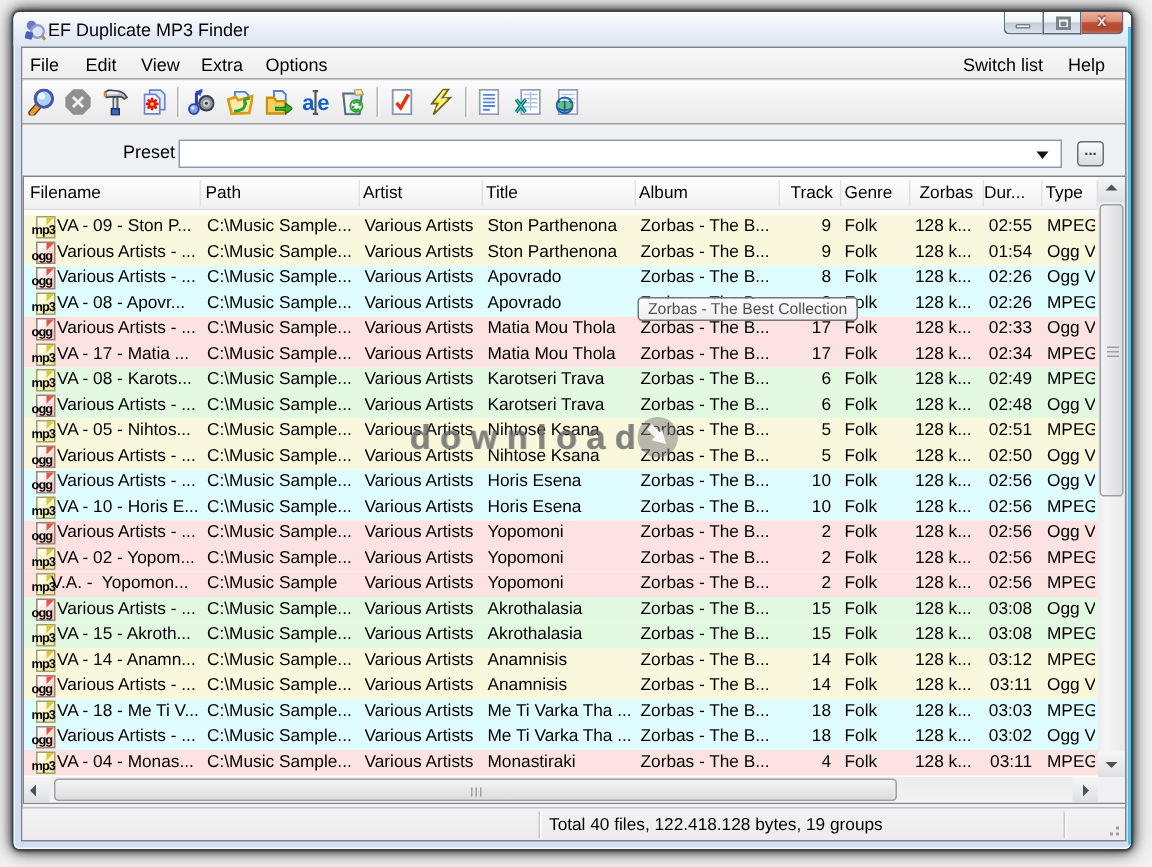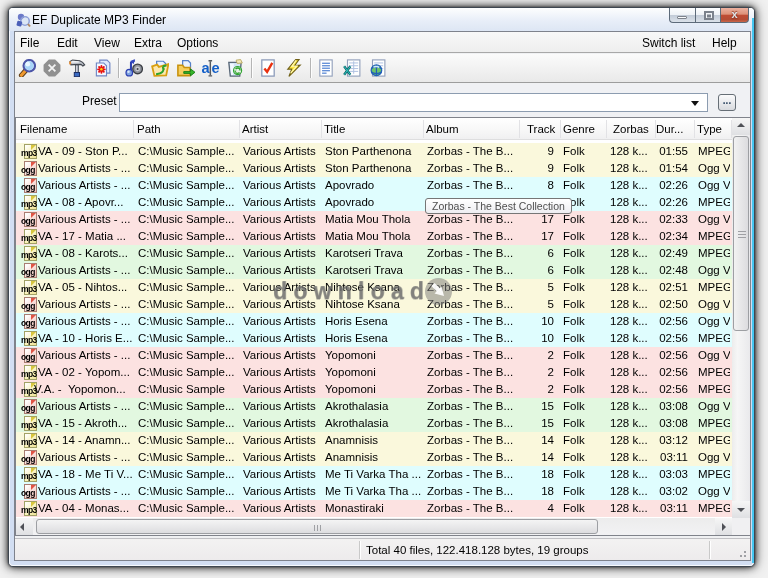--- a/index.html
+++ b/index.html
@@ -264,21 +264,21 @@
               <b>mp3</b>
             </span>
 <span class="c" style="left:22px;width:95px">VA - 09 - Ston P...</span>
 <span class="c" style="left:122px;width:101px">C:\Music Sample...</span>
 <span class="c" style="left:227px;width:78px">Various Artists</span>
 <span class="c" style="left:309px;width:98px">Ston Parthenona</span>
 <span class="c" style="left:411px;width:90px">Zorbas - The B...</span>
 <span class="c r" style="left:478px;width:60px">9</span>
 <span class="c" style="left:547px;width:42px">Folk</span>
 <span class="c" style="left:594px;width:46px">128 k...</span>
-<span class="c r" style="left:630px;width:42px">01:55</span>
+<span class="c r" style="left:630px;width:42px">02:55</span>
 <span class="c" style="left:682px;width:32px">MPEG</span>
 </div>
 <div class="row" style="top:42px;background:#faf8dc">
 <span class="fic ogg">
               <i></i>
               <b>ogg</b>
             </span>
 <span class="c" style="left:22px;width:95px">Various Artists - ...</span>
 <span class="c" style="left:122px;width:101px">C:\Music Sample...</span>
 <span class="c" style="left:227px;width:78px">Various Artists</span>

